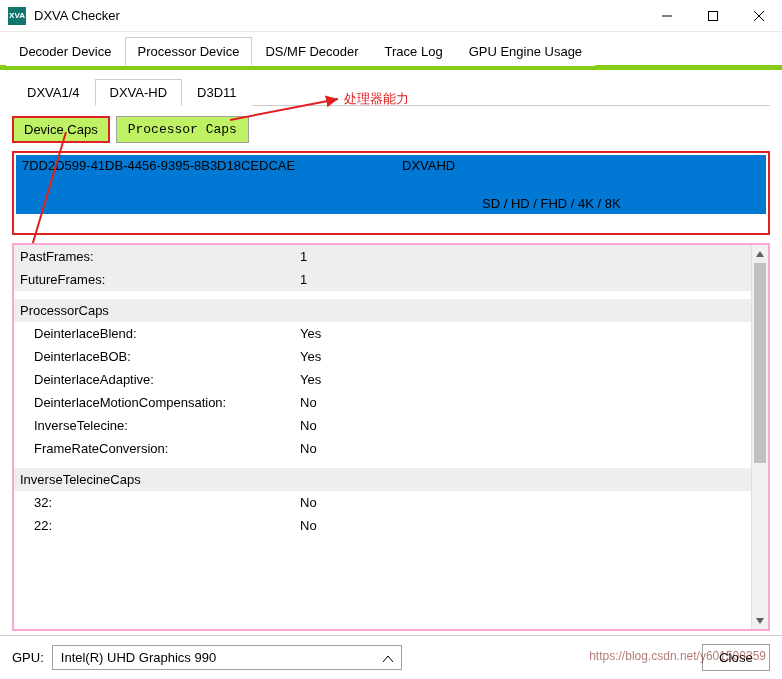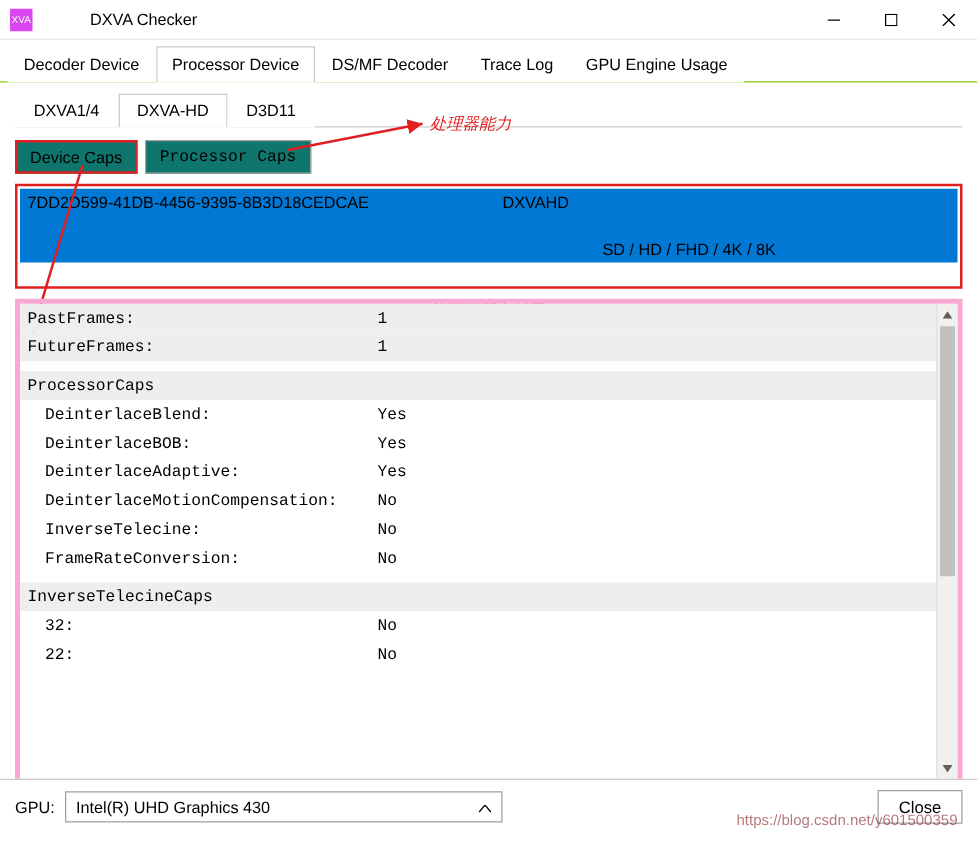--- a/index.html
+++ b/index.html
@@ -1,50 +1,50 @@
 <!DOCTYPE html>
 <html><head>
   <meta charset="utf-8">
   <style>
     * { box-sizing: border-box; margin: 0; padding: 0; }
     body { font-family: "Segoe UI", Tahoma, sans-serif; font-size: 13px; background: #fff; width: 782px; height: 679px; overflow: hidden; position: relative; }
     .titlebar { display: flex; align-items: center; height: 32px; padding: 0 0 0 8px; border-bottom: 1px solid #e8e8e8; }
-    .app-icon { width: 18px; height: 18px; background: #d946ef; display: flex; align-items: center; justify-content: center; color: #fff; font-size: 8px; font-weight: normal; margin-right: 8px; }
-    .app-title { flex: 1; font-size: 13px; margin-left: 38px; }
+    .app-icon { width: 18px; height: 18px; background: #0f766e; display: flex; align-items: center; justify-content: center; color: #fff; font-size: 8px; font-weight: bold; margin-right: 8px; }
+    .app-title { flex: 1; font-size: 13px; }
     .win-controls { display: flex; }
     .win-btn { width: 46px; height: 32px; display: flex; align-items: center; justify-content: center; cursor: pointer; }
     .win-btn svg { width: 10px; height: 10px; }
-    .main-tabs { display: flex; border-bottom: 1px solid #84cc16; padding: 4px 6px 0 6px; }
+    .main-tabs { display: flex; border-bottom: 5px solid #84cc16; padding: 4px 6px 0 6px; }
     .main-tab { padding: 6px 12px; border: 1px solid transparent; cursor: pointer; font-size: 13px; position: relative; top: 1px; background: #fff; }
     .main-tab.active { border: 1px solid #ccc; border-bottom-color: #fff; }
     .content { padding: 8px 12px 0 12px; }
     .sub-tabs { display: flex; border-bottom: 1px solid #ccc; }
     .sub-tab { padding: 5px 14px; border: 1px solid transparent; cursor: pointer; font-size: 13px; position: relative; top: 1px; background: #fff; }
     .sub-tab.active { border: 1px solid #ccc; border-bottom-color: #fff; }
     .caps-row { display: flex; margin-top: 10px; gap: 6px; align-items: center; }
-    .caps-btn { padding: 4px 10px; border: 2px solid #e02020; background: #0f766e; font-size: 13px; cursor: pointer; }
+    .caps-btn { padding: 4px 10px; border: 2px solid #e02020; background: #bef264; font-size: 13px; cursor: pointer; }
     .caps-btn.processor { border: 1px solid #a0a0a0; padding: 5px 11px; font-family: Liberation Mono, monospace; }
     .red-arrow { position: absolute; pointer-events: none; }
     .red-label { color: #e02020; font-size: 13px; position: absolute; pointer-events: none; }
     .list-box { margin-top: 8px; border: 2px solid #e02020; padding: 2px; height: 84px; position: relative; }
     .list-item { background: #0078d4; color: #000000; padding: 3px 6px; display: flex; font-size: 13px; }
     .list-guid { flex: 0 0 380px; }
     .list-api { flex: 0 0 80px; }
     .list-res { flex: 1; margin-top: 38px; }
     .list-caption { color: #e02020; font-size: 13px; text-align: center; margin-top: 28px; }
-    .grid-area { margin-top: 8px; border: 4px solid #f9a8d4; height: 388px; position: relative; overflow: hidden; font-family: Liberation Mono, monospace; }
+    .grid-area { margin-top: 8px; border: 2px solid #f9a8d4; height: 388px; position: relative; overflow: hidden; }
     .grid-body { position: absolute; inset: 0; overflow-y: hidden; }
     .grid-row { display: flex; padding: 4px 6px; font-size: 13px; }
     .grid-row.header { background: #eeeeee; }
     .grid-key { flex: 0 0 280px; }
     .grid-val { flex: 1; }
     .scrollbar { position: absolute; right: 0; top: 0; bottom: 0; width: 17px; background: #f0f0f0; border-left: 1px solid #e0e0e0; }
     .scroll-up, .scroll-down { height: 17px; display: flex; align-items: center; justify-content: center; }
     .scroll-thumb { position: absolute; left: 2px; right: 2px; top: 18px; height: 200px; background: #c0c0c0; }
-    .footer { position: absolute; bottom: 12px; left: 0; right: 0; border-top: 1px solid #ccc; padding: 8px 12px; display: flex; align-items: center; gap: 8px; background: #fff; }
+    .footer { position: absolute; bottom: 0; left: 0; right: 0; border-top: 1px solid #ccc; padding: 8px 12px; display: flex; align-items: center; gap: 8px; background: #fff; }
     .gpu-select { flex: 0 0 auto; border: 1px solid #a0a0a0; padding: 4px 8px; width: 350px; display: flex; justify-content: space-between; align-items: center; background: #fff; cursor: pointer; }
     .close-btn { margin-left: auto; border: 1px solid #a0a0a0; padding: 5px 16px; background: #fff; cursor: pointer; }
     .watermark { position: absolute; bottom: 16px; right: 16px; color: #7f1d1d; font-size: 12px; pointer-events: none; opacity: 0.6; }
     .indent { padding-left: 14px; }
   </style>
 </head>
 <body>
 
 <div class="titlebar">
   <div class="app-icon">XVA</div>
@@ -82,21 +82,21 @@
     <div class="sub-tab">DXVA1/4</div>
     <div class="sub-tab active">DXVA-HD</div>
     <div class="sub-tab">D3D11</div>
   </div>
 
   <div class="caps-row">
     <button class="caps-btn">Device Caps</button>
     <button class="caps-btn processor">Processor Caps</button>
   </div>
 
-  <span class="red-label" style="left:344px; top:90px;font-style:italic;">处理器能力</span>
+  <span class="red-label" style="left:344px; top:90px;">处理器能力</span>
   <svg class="red-arrow" style="left:230px; top:95px;" width="114" height="30">
       <defs>
         <marker id="ah1" markerWidth="8" markerHeight="8" refX="6" refY="3" orient="auto">
           <path d="M0,0 L6,3 L0,6 Z" fill="#e02020"></path>
         </marker>
       </defs>
       <line x1="0" y1="25" x2="108" y2="4" stroke="#e02020" stroke-width="2" marker-end="url(#ah1)"></line>
     </svg>
 
   <div class="list-box">
@@ -189,21 +189,21 @@
             <path d="M0,0 L8,0 L4,6 Z" fill="#606060"></path>
           </svg>
         </div>
     </div>
   </div>
 </div>
 
 <div class="footer">
   <span>GPU:</span>
   <div class="gpu-select">
-    <span>Intel(R) UHD Graphics 430</span>
+    <span>Intel(R) UHD Graphics 990</span>
     <span><svg width="10" height="6">
           <path d="M0,6 L5,0 L10,6" fill="none" stroke="#000"></path>
         </svg></span>
   </div>
   <button class="close-btn">Close</button>
 </div>
 
 <div class="watermark">https://blog.csdn.net/y601500359</div>
 
 </body></html>

